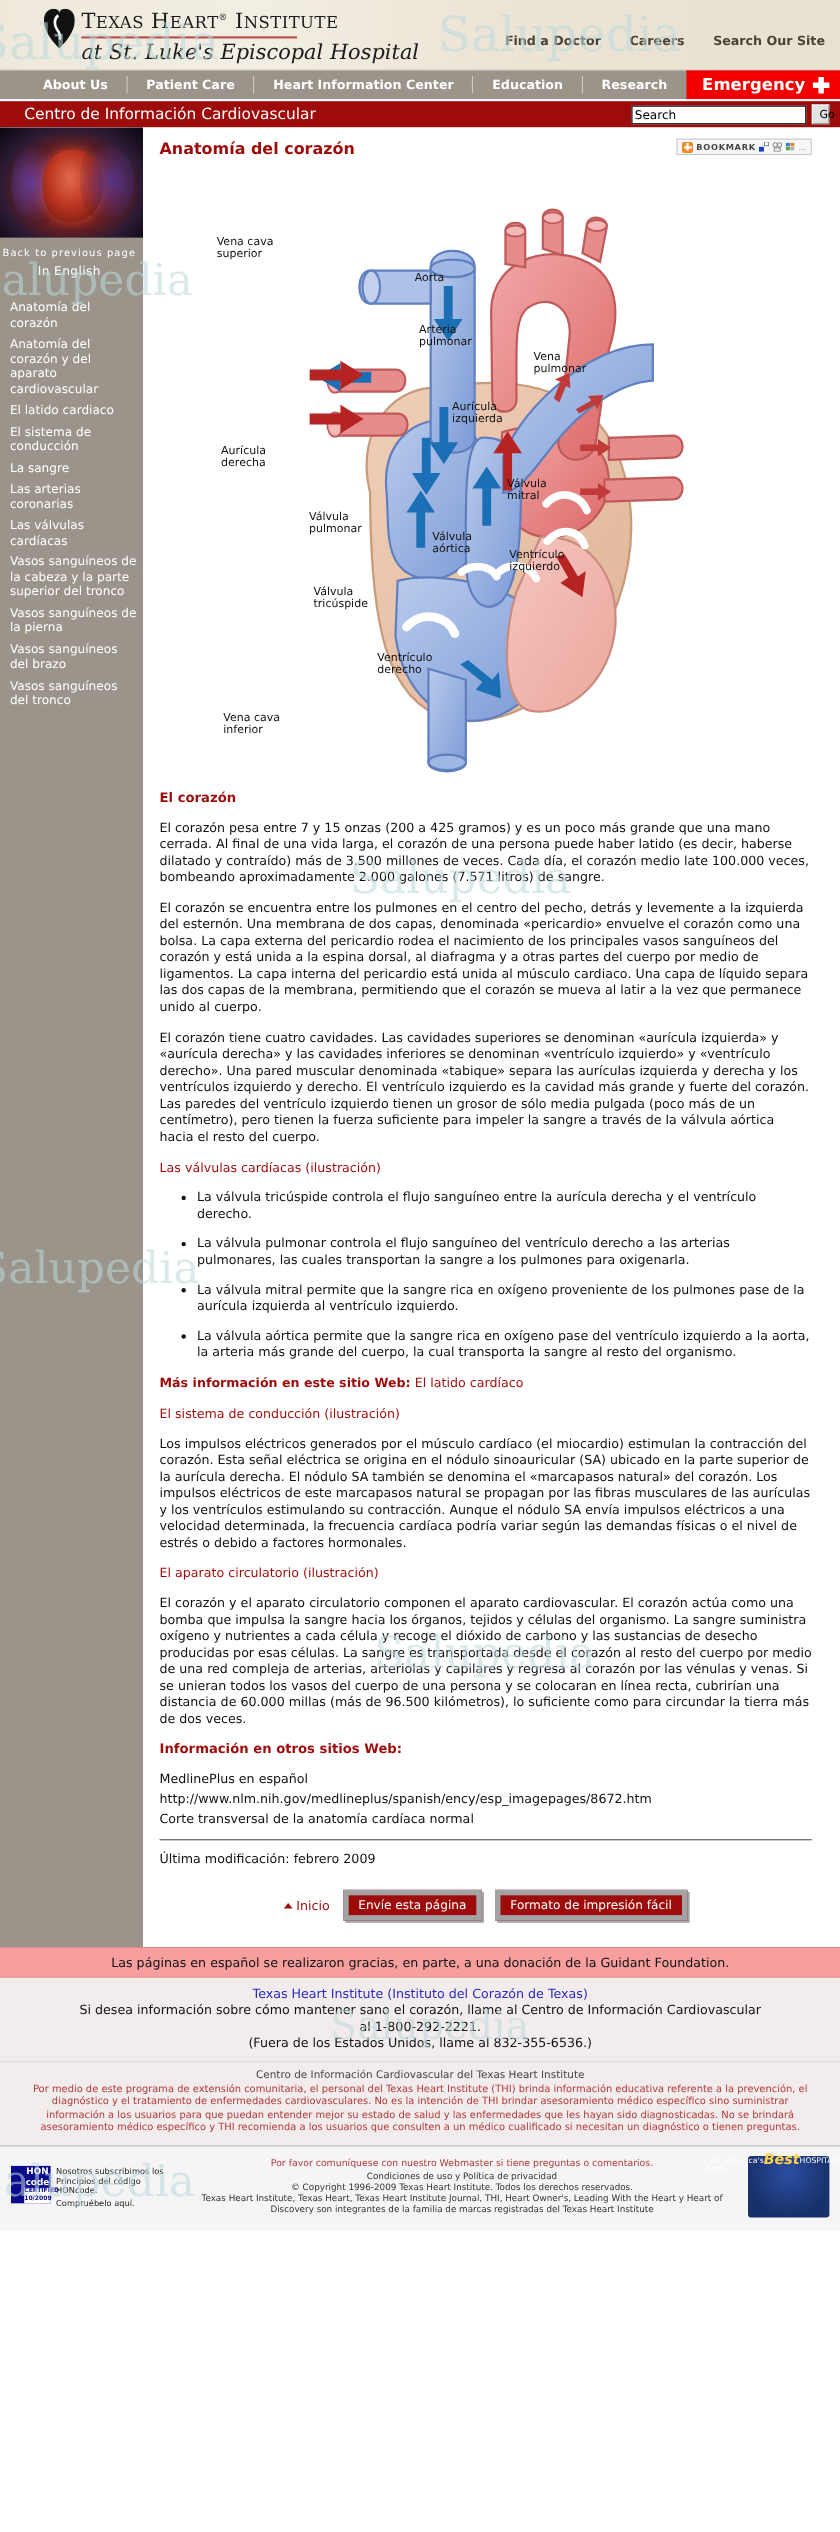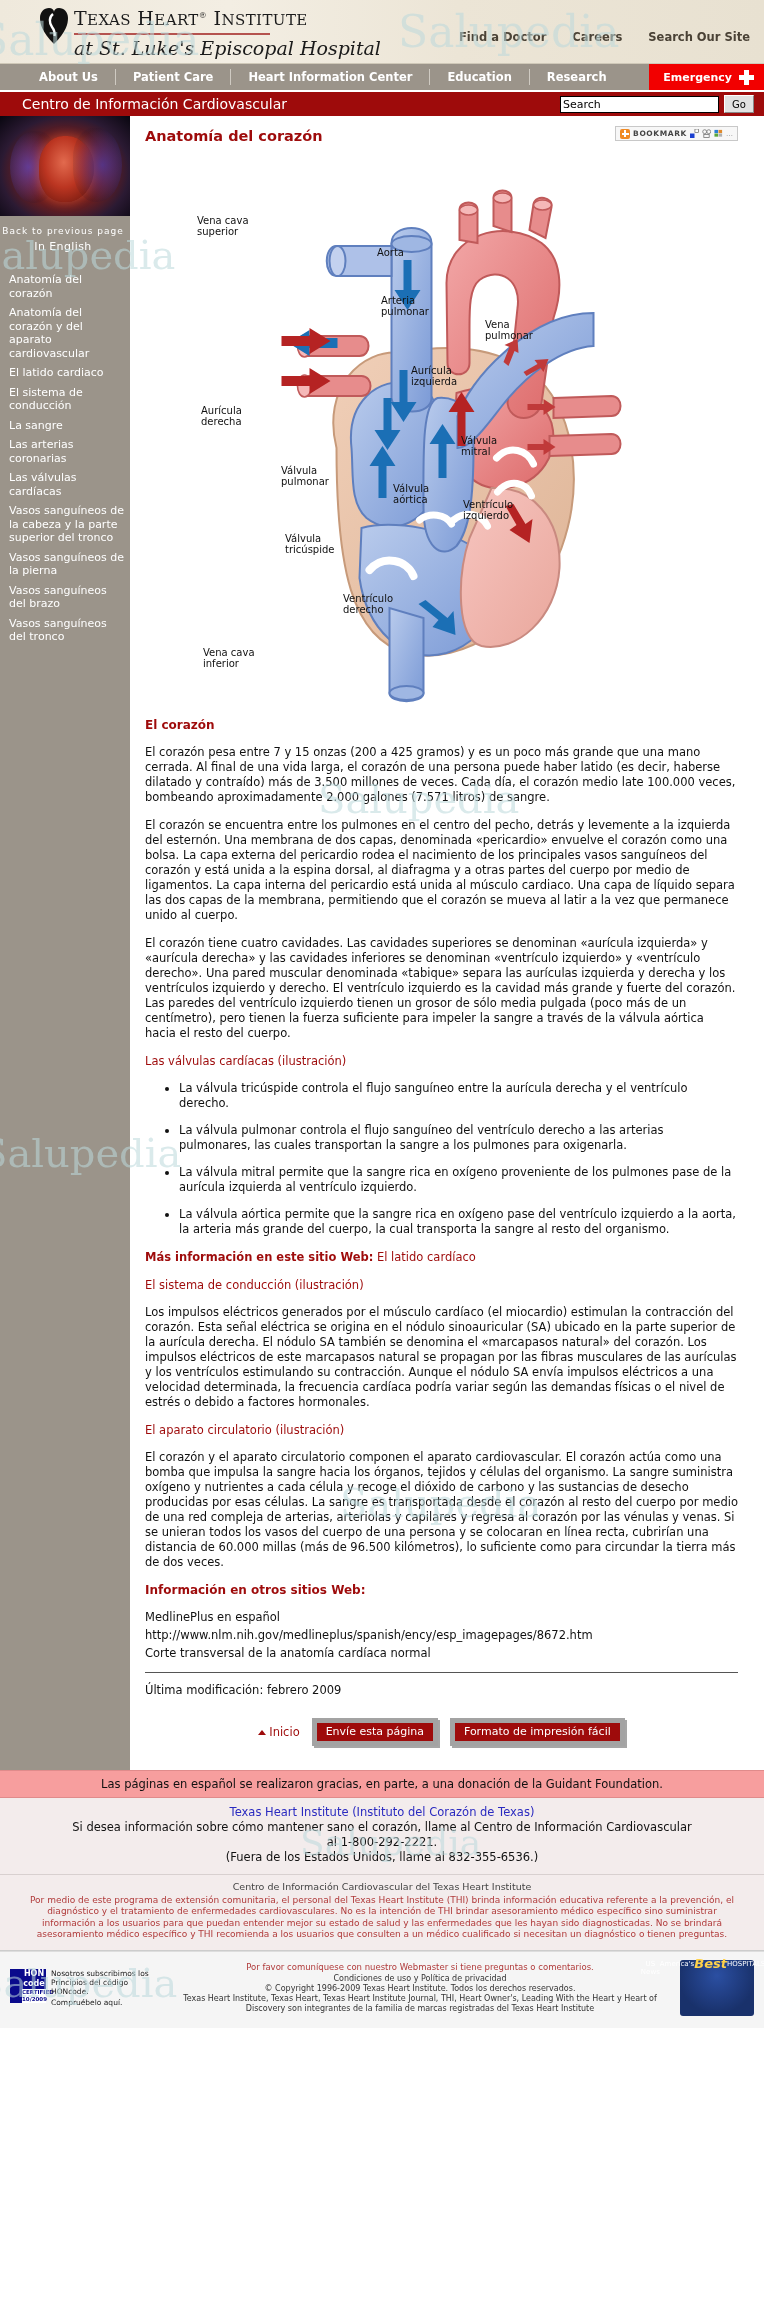--- a/index.html
+++ b/index.html
@@ -79,21 +79,21 @@
     display: flex; align-items: center;
     padding: 0 17px;
     white-space: nowrap;
   }
   .navsep { width: 1px; background: #cfcac2; margin: 5px 0; }
   .emergency {
     margin-left: auto;
     background: #f20000;
     display: flex; align-items: center;
     padding: 0 10px 0 14px;
-    color: #fff; font-size: 11px; font-weight: bold;
+    color: #fff; font-size: 15px; font-weight: bold;
     gap: 7px;
   }
   .cross { position: relative; width: 15px; height: 15px; }
   .cross::before, .cross::after {
     content: ""; position: absolute; background: #fff;
   }
   .cross::before { left: 5px; top: 0; width: 5px; height: 15px; }
   .cross::after { left: 0; top: 5px; width: 15px; height: 5px; }
 
   
@@ -110,21 +110,21 @@
   }
   .search-wrap { margin-left: auto; display: flex; align-items: center; gap: 5px; }
   .search-input {
     width: 159px; height: 17px;
     border: 1px solid #000; background: #fff;
     font-size: 11px; padding: 0 2px;
     font-family: "DejaVu Sans", sans-serif;
     color: #000;
   }
   .go-btn {
-    width: 30px; height: 18px;
+    width: 16px; height: 18px;
     font-size: 10px;
     background: #e2e2e2;
     border: 1px solid #888;
     border-top-color: #fff; border-left-color: #fff;
     cursor: pointer;
     font-family: "DejaVu Sans", sans-serif;
   }
 
   
   .layout { display: flex; align-items: stretch; background: #fff; }

